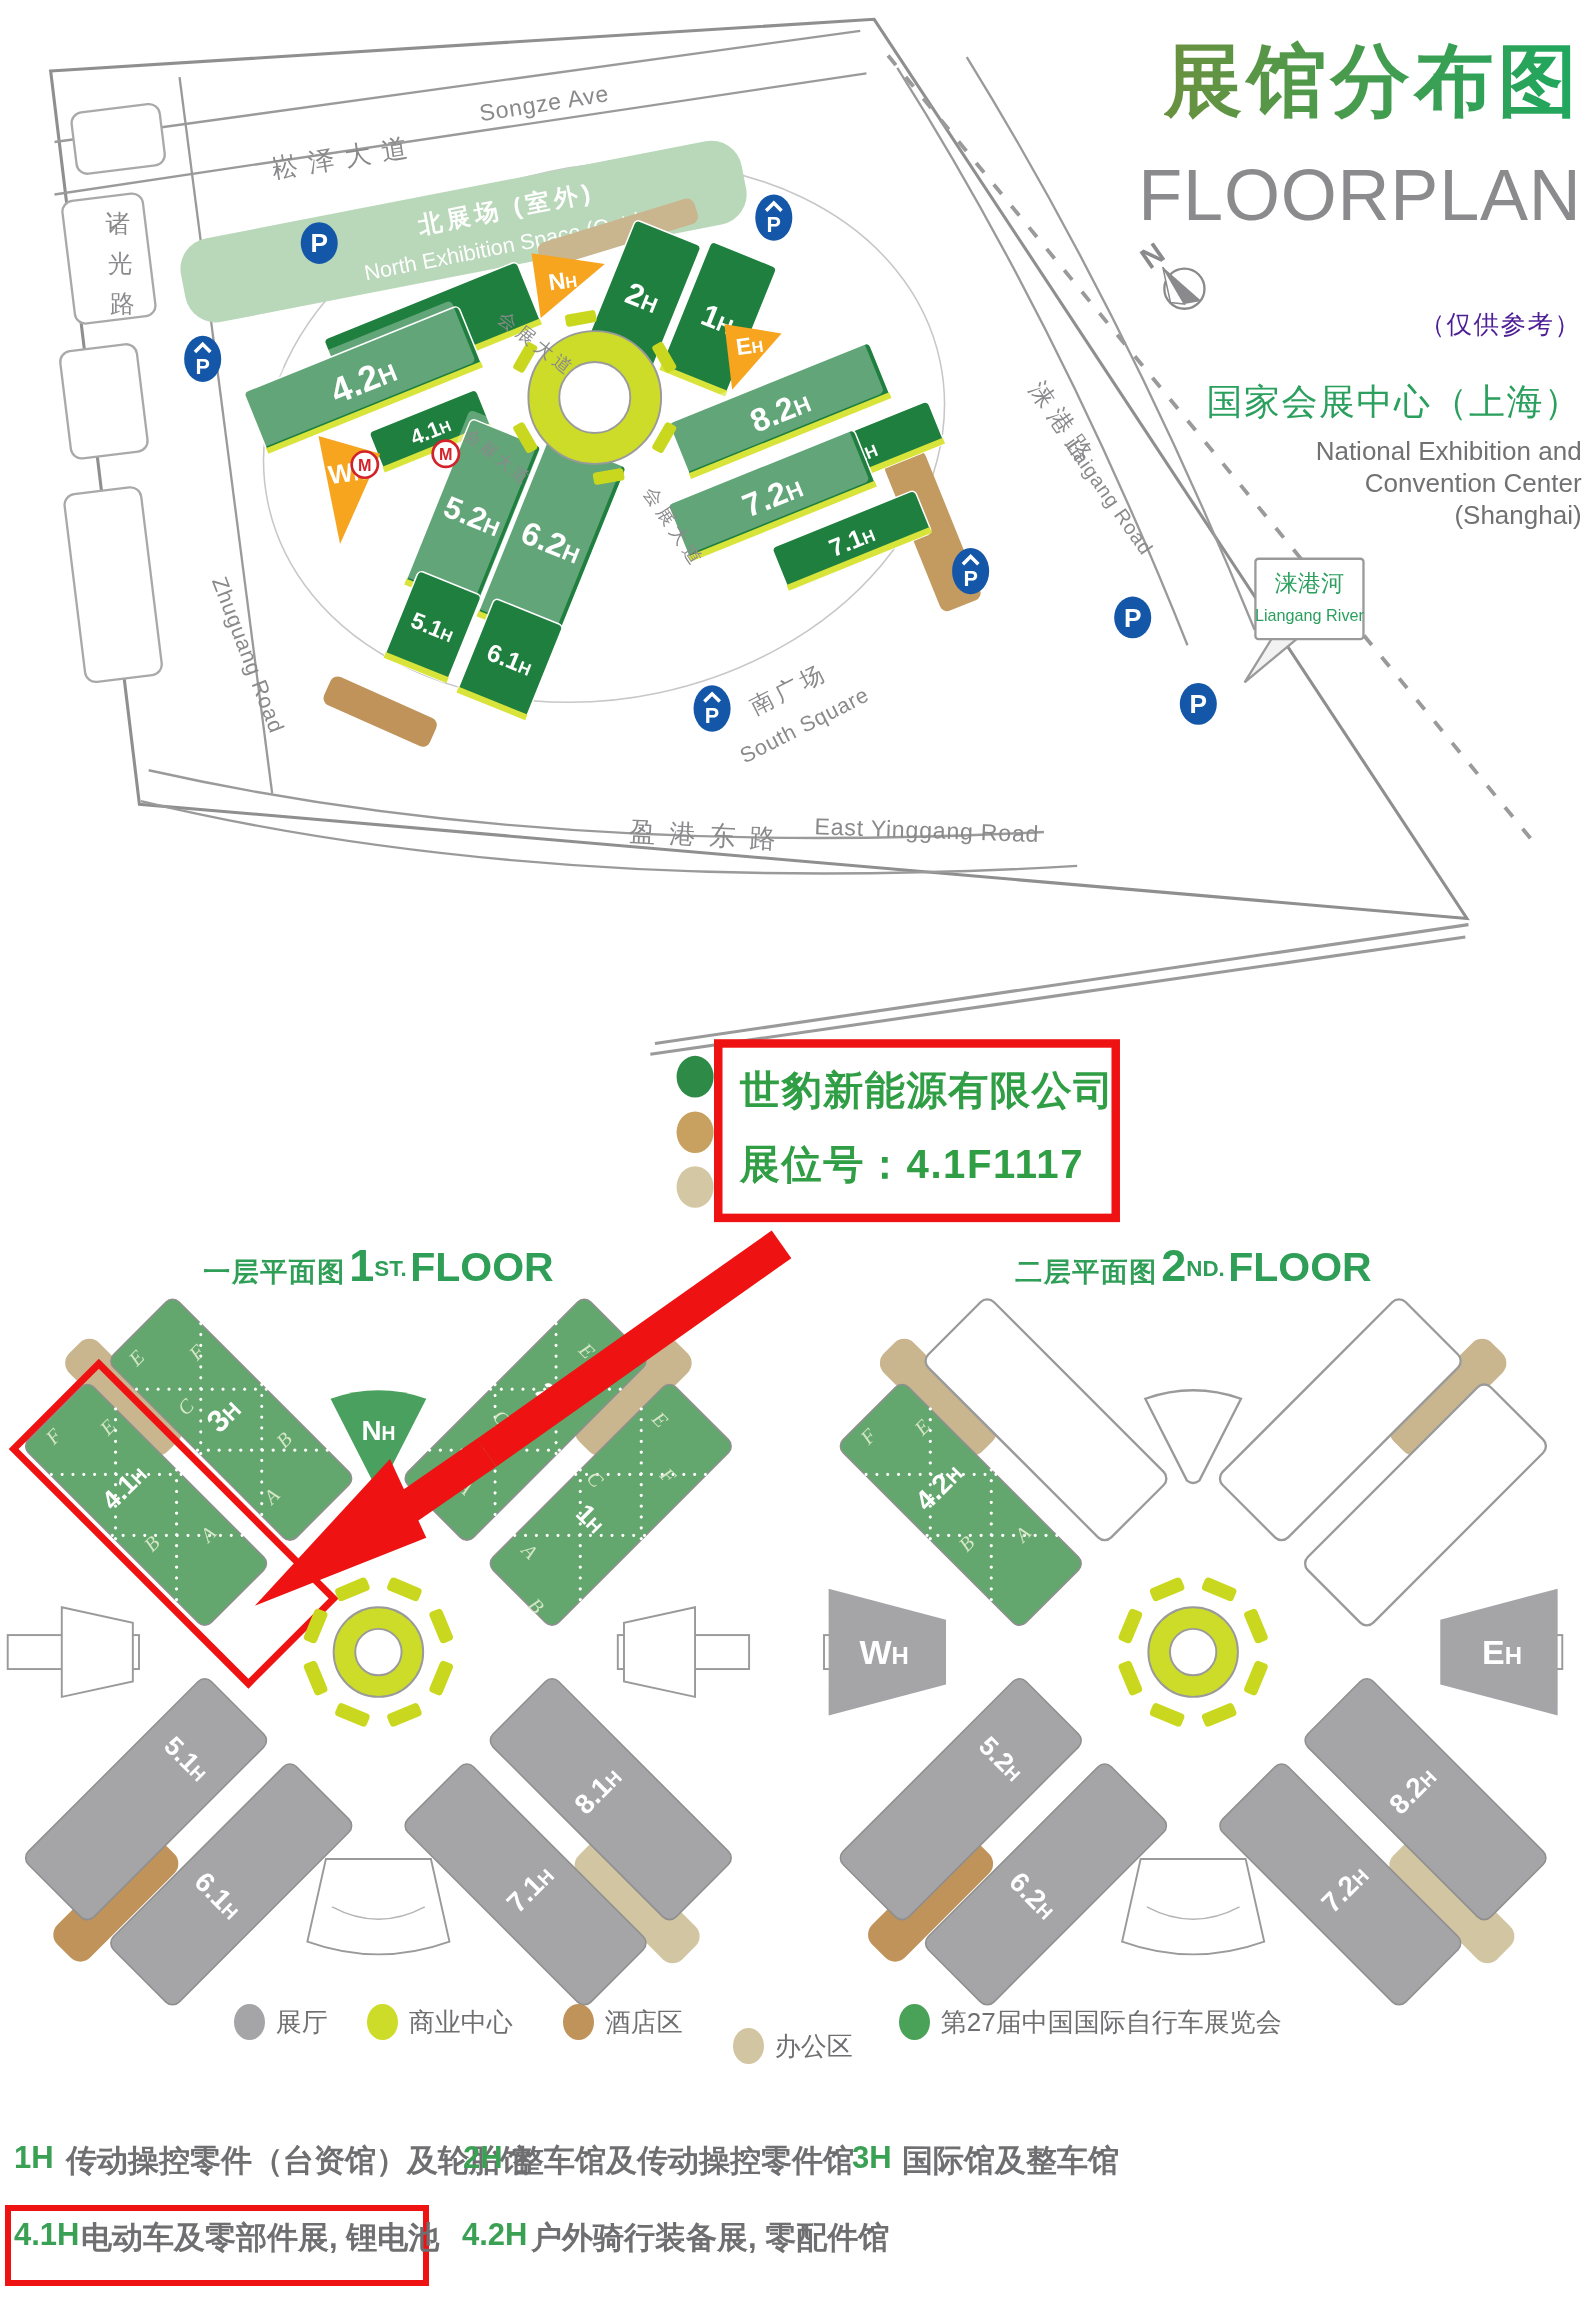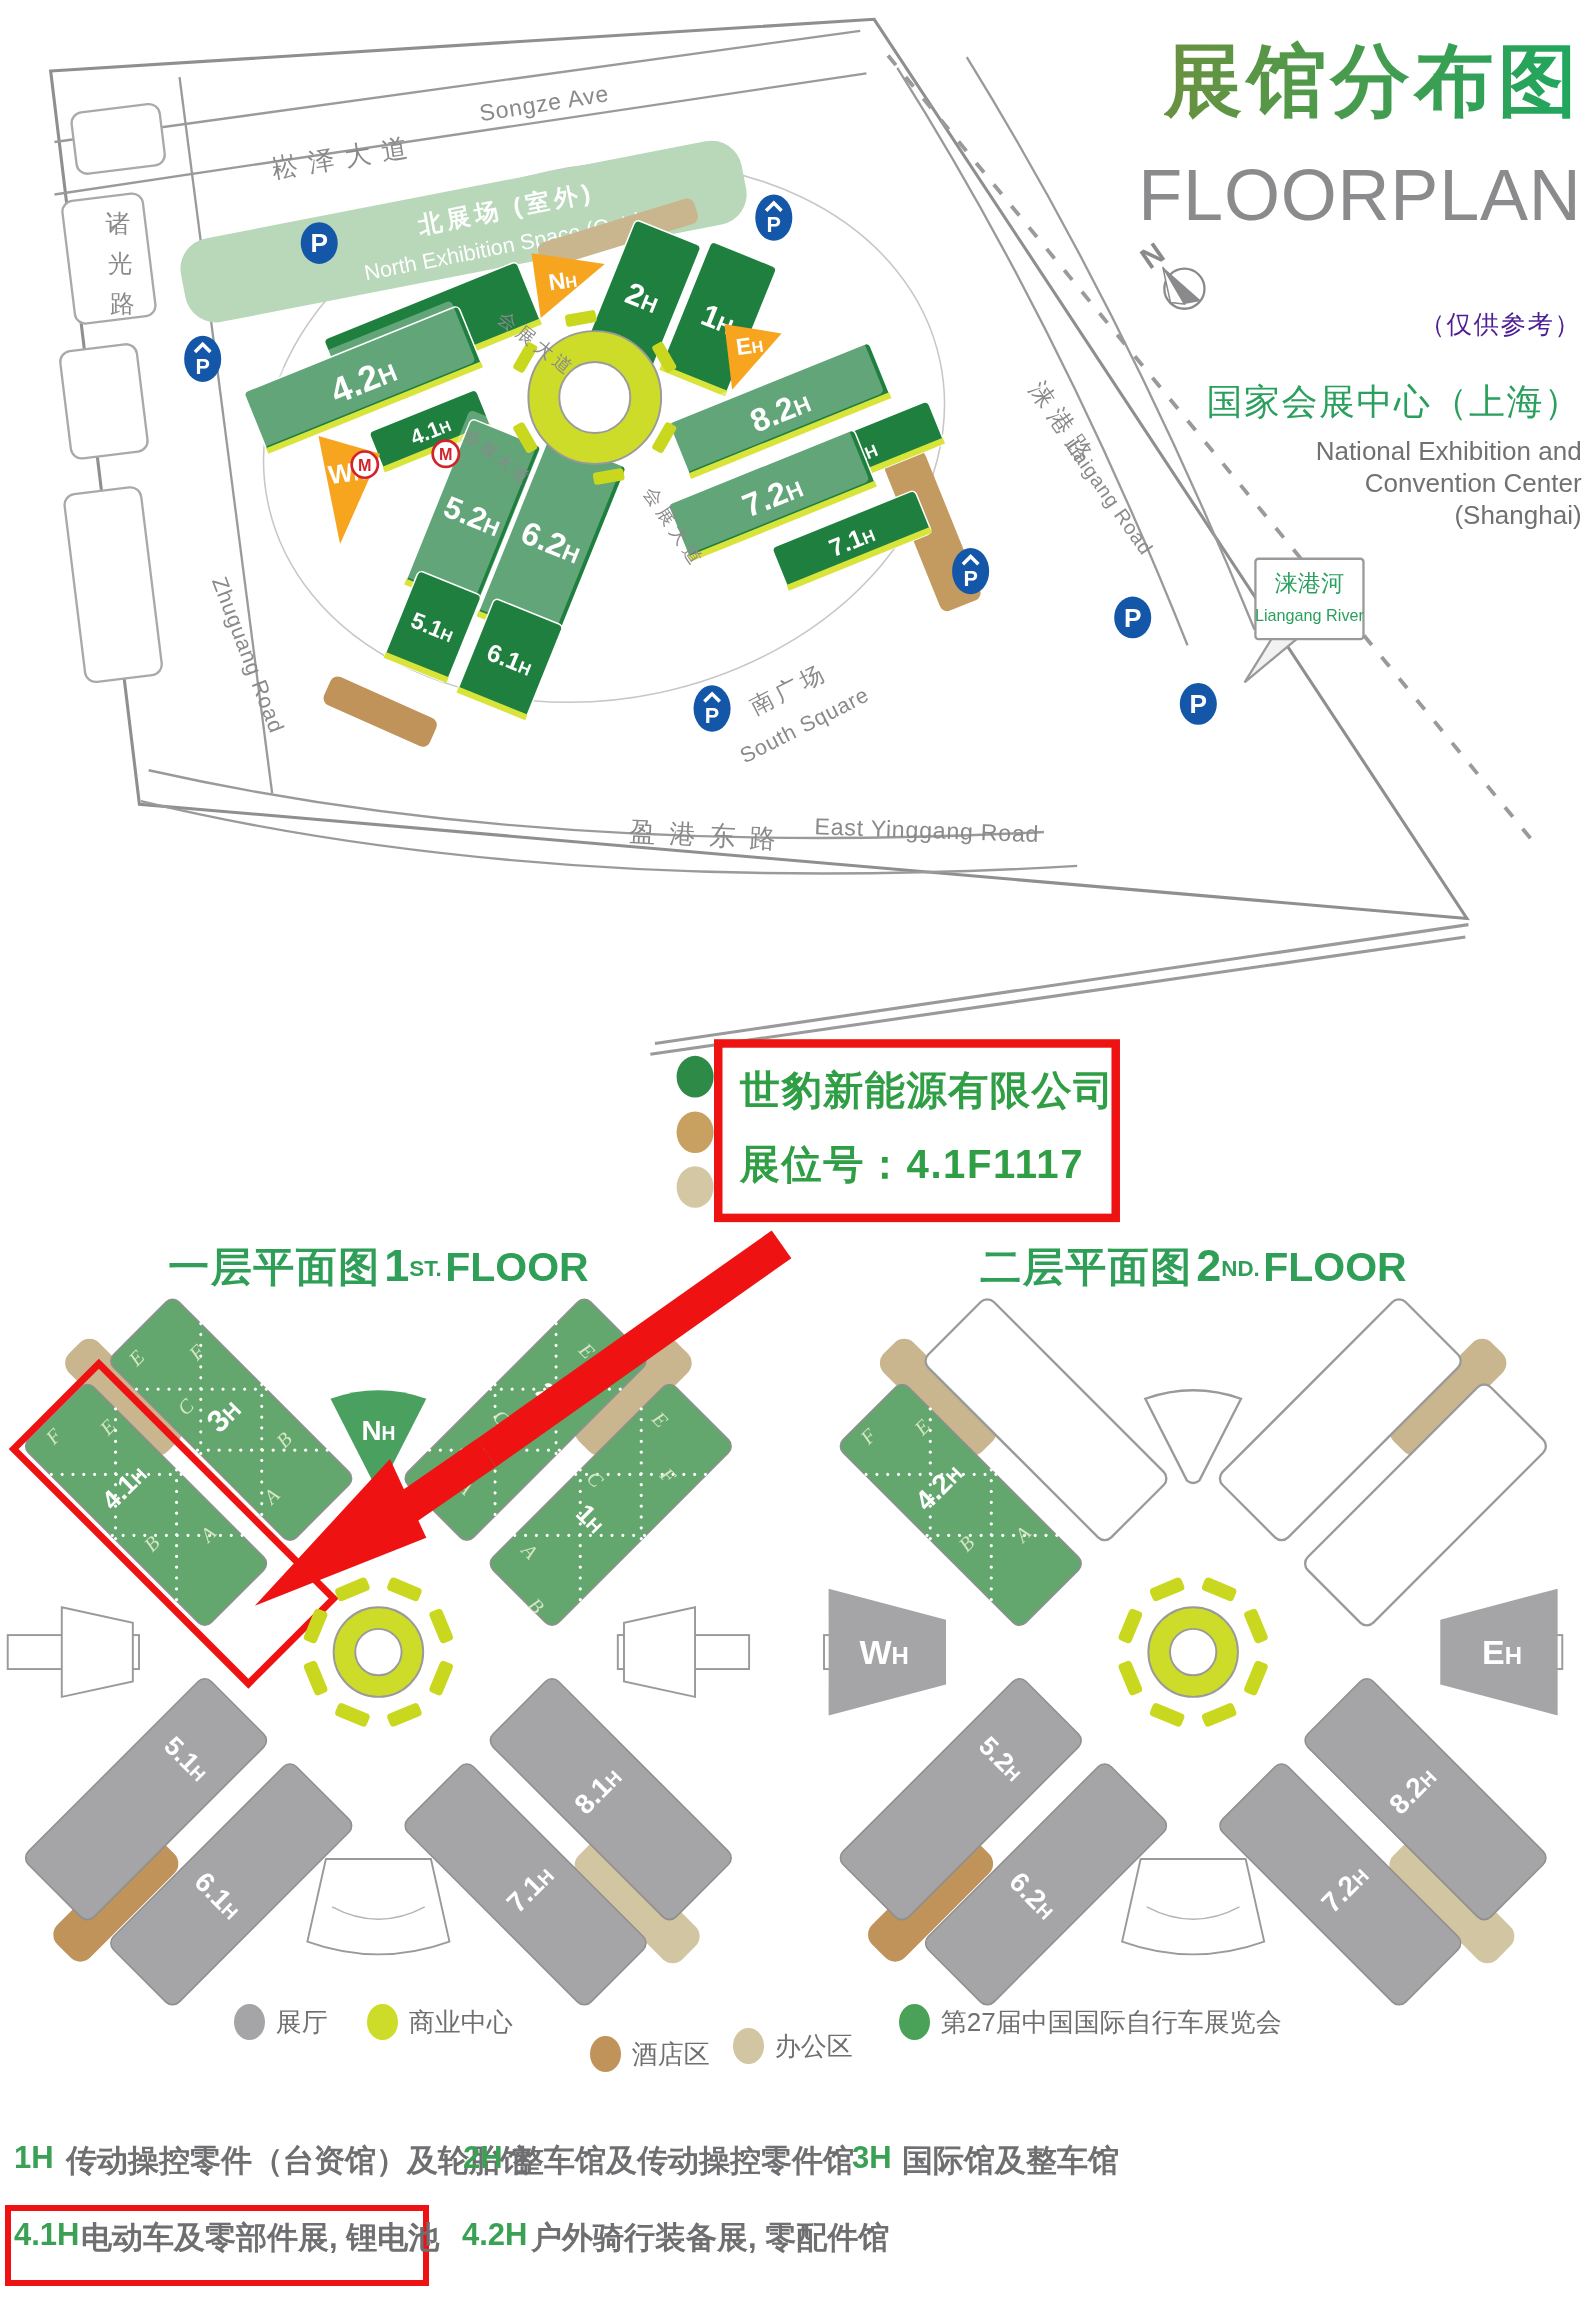--- a/index.html
+++ b/index.html
@@ -9,21 +9,21 @@
   .abs{position:absolute;}
   .right-col{right:5.4px;text-align:right;}
   #main-title{top:29px;font-size:79px;font-weight:bold;letter-spacing:4.6px;color:#3c9a50;
      background:linear-gradient(90deg,#6a913f,#1ea75f);-webkit-background-clip:text;background-clip:text;
      -webkit-text-fill-color:transparent;}
   #floorplan-title{top:154px;font-size:72px;color:#8b8b8d;letter-spacing:0.8px;}
   #subtitle{top:307px;font-size:25.5px;color:#4c1d95;letter-spacing:1.5px;}
   #venue-cn{top:378px;font-size:36px;font-weight:normal;color:#2ba05e;letter-spacing:1.5px;}
   #venue-en{top:435px;font-size:26px;color:#717173;line-height:32px;}
   .floor-title{top:1240px;text-align:center;color:#2f9e57;font-weight:bold;white-space:nowrap;}
-  .floor-title .cn{font-size:41px;letter-spacing:1.5px;}
+  .floor-title .cn{font-size:27px;letter-spacing:1.5px;}
   .floor-title .num{font-size:45px;}
   .floor-title sup{font-size:22.4px;vertical-align:super;}
   .floor-title .word{font-size:41px;}
   #legend-row{top:2004px;left:0;width:1587px;height:42px;}
   .legend-item{position:absolute;top:0;height:42px;white-space:nowrap;}
   .legend-dot{display:inline-block;width:31px;height:36px;border-radius:50%;vertical-align:middle;}
   .legend-label{font-size:26px;color:#6f6f71;margin-left:10.8px;vertical-align:middle;}
   .info-code{position:absolute;font-size:31px;font-weight:bold;color:#3aa054;white-space:nowrap;}
   .info-desc{position:absolute;font-size:31px;font-weight:bold;color:#6f6f71;white-space:nowrap;}
   #hall41-box{left:4.6px;top:2205px;width:412px;height:69px;border:6.2px solid #ee1212;}
@@ -366,21 +366,21 @@
   </div>
   <div class="abs floor-title" style="left:815px;width:757px;">
     <span class="cn">二层平面图</span>
     <span class="num">2</span><sup>ND.</sup>
     <span class="word">FLOOR</span>
   </div>
 
   <div class="abs" id="legend-row">
       <div class="legend-item" style="left: 234px;"><span class="legend-dot" style="background: rgb(165, 165, 167);"></span><span class="legend-label">展厅</span></div>
       <div class="legend-item" style="left: 367px;"><span class="legend-dot" style="background: rgb(205, 220, 41);"></span><span class="legend-label">商业中心</span></div>
-      <div class="legend-item" style="left: 590px; margin-top: 32px;"><span class="legend-dot" style="background: rgb(192, 147, 90);"></span><span class="legend-label">酒店区</span></div>
+      <div class="legend-item" style="left: 563px;"><span class="legend-dot" style="background: rgb(192, 147, 90);"></span><span class="legend-label">酒店区</span></div>
       <div class="legend-item" style="left: 733px; margin-top: 24px;"><span class="legend-dot" style="background: rgb(210, 197, 162);"></span><span class="legend-label">办公区</span></div>
       <div class="legend-item" style="left: 899px;"><span class="legend-dot" style="background: rgb(74, 161, 88);"></span><span class="legend-label">第27届中国国际自行车展览会</span></div>
     </div>
 
   <div class="abs" id="hall41-box"></div>
   <div id="hall-info">
       <span class="info-code" style="left: 14px; top: 2140px;">1H</span>
       <span class="info-desc" style="left: 66px; top: 2140px;">传动操控零件（台资馆）及轮胎馆</span>
       <span class="info-code" style="left: 463px; top: 2140px;">2H</span>
       <span class="info-desc" style="left: 513px; top: 2140px;">整车馆及传动操控零件馆</span>

